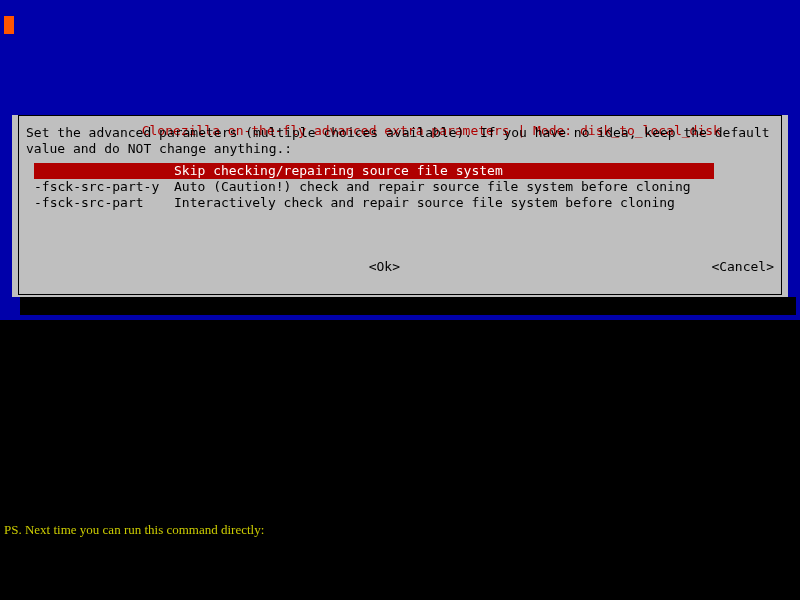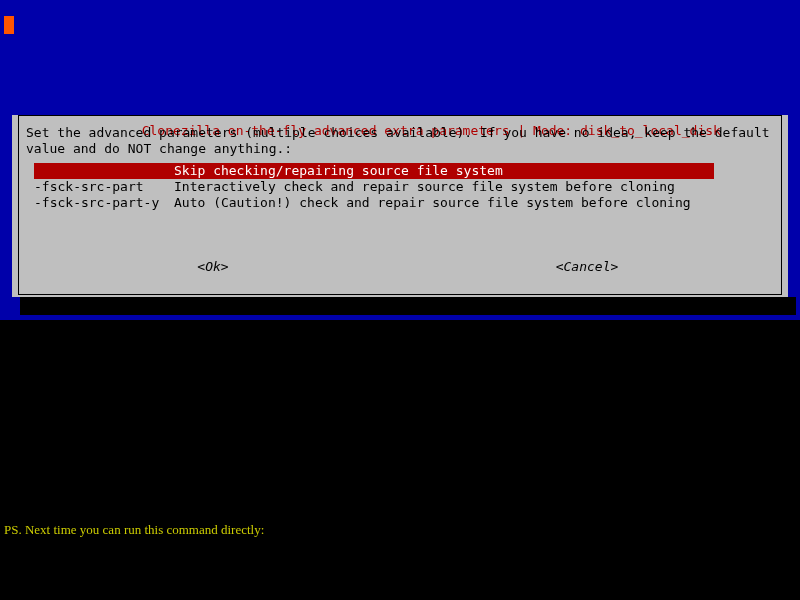--- a/index.html
+++ b/index.html
@@ -87,22 +87,21 @@
   .menu-row.selected .opt { visibility: hidden; width: 140px; }
   .menu-row.selected .desc { margin-left: 0; }
   .buttons {
     position: absolute;
     bottom: 12px;
     left: 0; right: 0;
     display: flex;
   }
   .btn {
     flex: 1;
-    text-align: center;
-    font-style: italic;
+    text-align: right;
   }
   .shadow-bar {
     position: absolute;
     top: 297px;
     left: 20px;
     width: 776px;
     height: 18px;
     background: #000;
   }
 
@@ -136,26 +135,26 @@
       </div>
       <div class="dialog-body">
         <div class="instructions">Set the advanced parameters (multiple choices available). If you have no idea, keep the default value and do NOT change anything.:</div>
 
         <div class="menu">
           <div class="menu-row selected">
             <span class="opt"></span>
             <span class="desc">Skip checking/repairing source file system</span>
           </div>
           <div class="menu-row">
+            <span class="opt">-fsck-src-part-y</span>
+            <span class="desc">Auto (Caution!) check and repair source file system before cloning</span>
+          </div>
+          <div class="menu-row">
             <span class="opt">-fsck-src-part</span>
             <span class="desc">Interactively check and repair source file system before cloning</span>
-          </div>
-          <div class="menu-row">
-            <span class="opt">-fsck-src-part-y</span>
-            <span class="desc">Auto (Caution!) check and repair source file system before cloning</span>
           </div>
         </div>
 
         <div class="buttons">
           <div class="btn">&lt;Ok&gt;</div>
           <div class="btn">&lt;Cancel&gt;</div>
         </div>
       </div>
     </div>
   </div>

